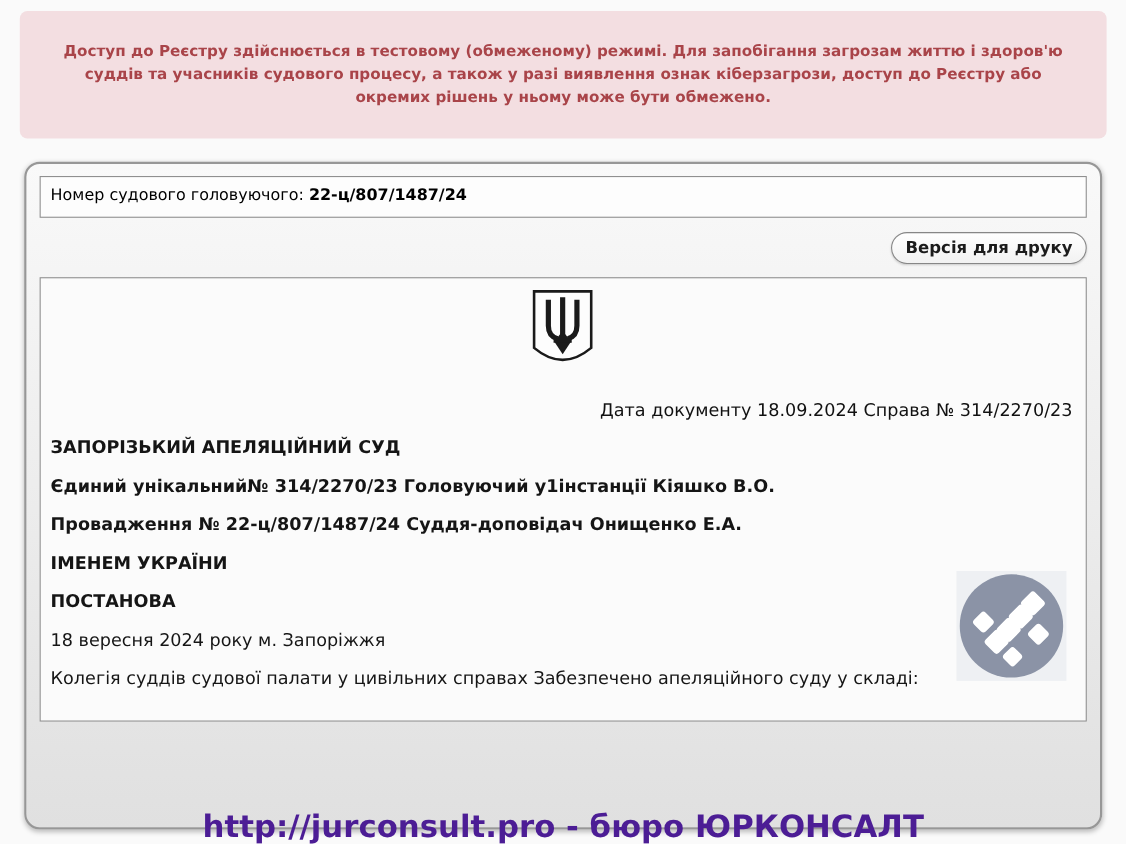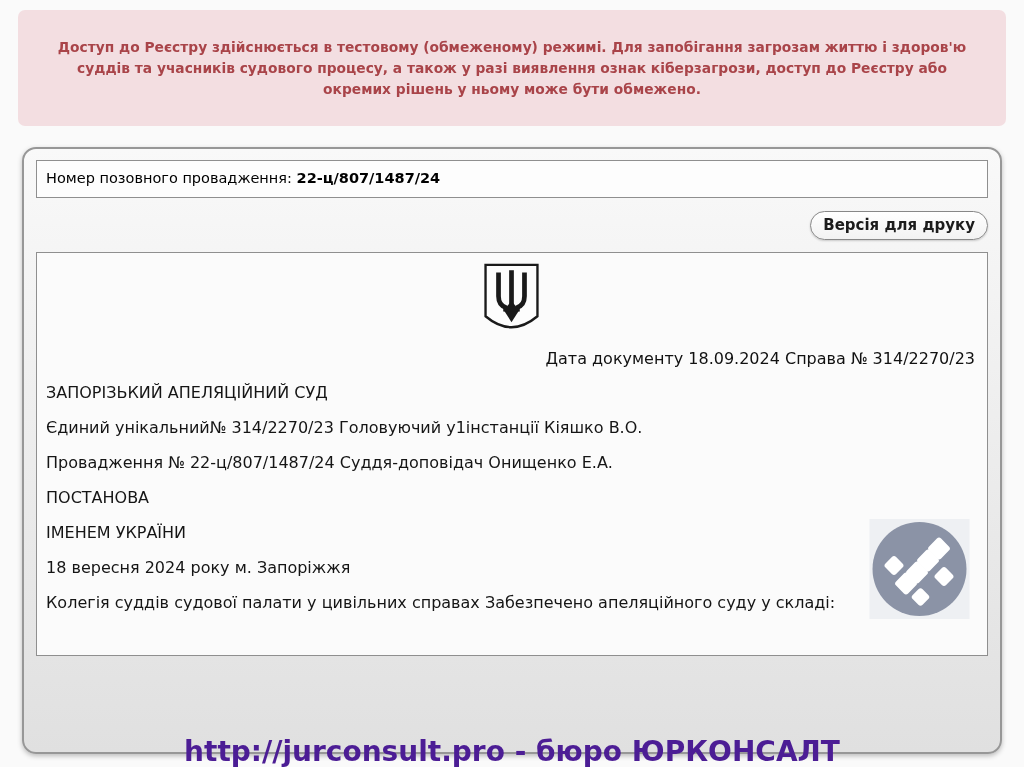--- a/index.html
+++ b/index.html
@@ -86,30 +86,30 @@
     border:1px solid #8f8f8f;
     height:404px;
     padding:10px 10px 6px 9px;
     overflow:hidden;
   }
   .emblem-wrap { text-align:center; }
   .date-line {
     text-align:right;
     font-size:16px;
     color:#111;
-    margin-top:5px;
+    margin-top:19px;
     padding-right:2px;
   }
   .doc-p {
     font-size:16px;
     line-height:21px;
     margin-top:14px;
     color:#151515;
   }
-  .doc-p.bold { font-weight:normal; }
+  .doc-p.bold { font-weight:bold; }
 
   .side-logo {
     position:absolute;
     right:17px; top:266px;
     width:101px; height:100px;
   }
 
   
   .watermark {
     position:absolute;
@@ -125,21 +125,21 @@
 </head>
 <body>
 
 <div class="banner">
   <div class="banner-text">Доступ до Реєстру здійснюється в тестовому (обмеженому) режимі. Для запобігання загрозам життю і здоров'ю суддів та учасників судового процесу, а також у разі виявлення ознак кіберзагрози, доступ до Реєстру або окремих рішень у ньому може бути обмежено.</div>
 </div>
 
 <div class="container">
 
   <div class="info-box">
-    <div><span>Номер позовного провадження: </span><b>22-ц/807/1487/24</b></div>
+    <div><span>Номер судового головуючого: </span><b>22-ц/807/1487/24</b></div>
   </div>
 
   <div class="btn-row">
     <button class="print-btn">Версія для друку</button>
   </div>
 
   <div class="doc-box">
 
     <div class="emblem-wrap">
       <span>
@@ -154,22 +154,22 @@
           <path d="M36,74 H64 V82 H36 Z" fill="#1a1a1a"></path>
         </svg>
       </span>
     </div>
 
     <div class="date-line">Дата документу 18.09.2024 Справа № 314/2270/23</div>
 
     <div class="doc-p bold">ЗАПОРІЗЬКИЙ АПЕЛЯЦІЙНИЙ СУД</div>
     <div class="doc-p bold">Єдиний унікальний№ 314/2270/23 Головуючий у1інстанції Кіяшко В.О.</div>
     <div class="doc-p bold">Провадження № 22-ц/807/1487/24 Суддя-доповідач Онищенко Е.А.</div>
+    <div class="doc-p bold">ІМЕНЕМ УКРАЇНИ</div>
     <div class="doc-p bold">ПОСТАНОВА</div>
-    <div class="doc-p bold">ІМЕНЕМ УКРАЇНИ</div>
     <div class="doc-p">18 вересня 2024 року м. Запоріжжя</div>
     <div class="doc-p">Колегія суддів судової палати у цивільних справах Забезпечено апеляційного суду у складі:</div>
 
     <span class="side-logo">
       <svg width="101" height="100" viewBox="0 0 100 100" aria-hidden="true">
         <rect width="100" height="100" fill="#eef0f3"></rect>
         <circle cx="50" cy="50" r="47" fill="#8b93a6"></circle>
         <g fill="#ffffff">
           <rect x="28" y="56" width="17" height="17" rx="3" transform="rotate(45 36.5 64.5)"></rect>
           <rect x="39" y="45" width="17" height="17" rx="3" transform="rotate(45 47.5 53.5)"></rect>

